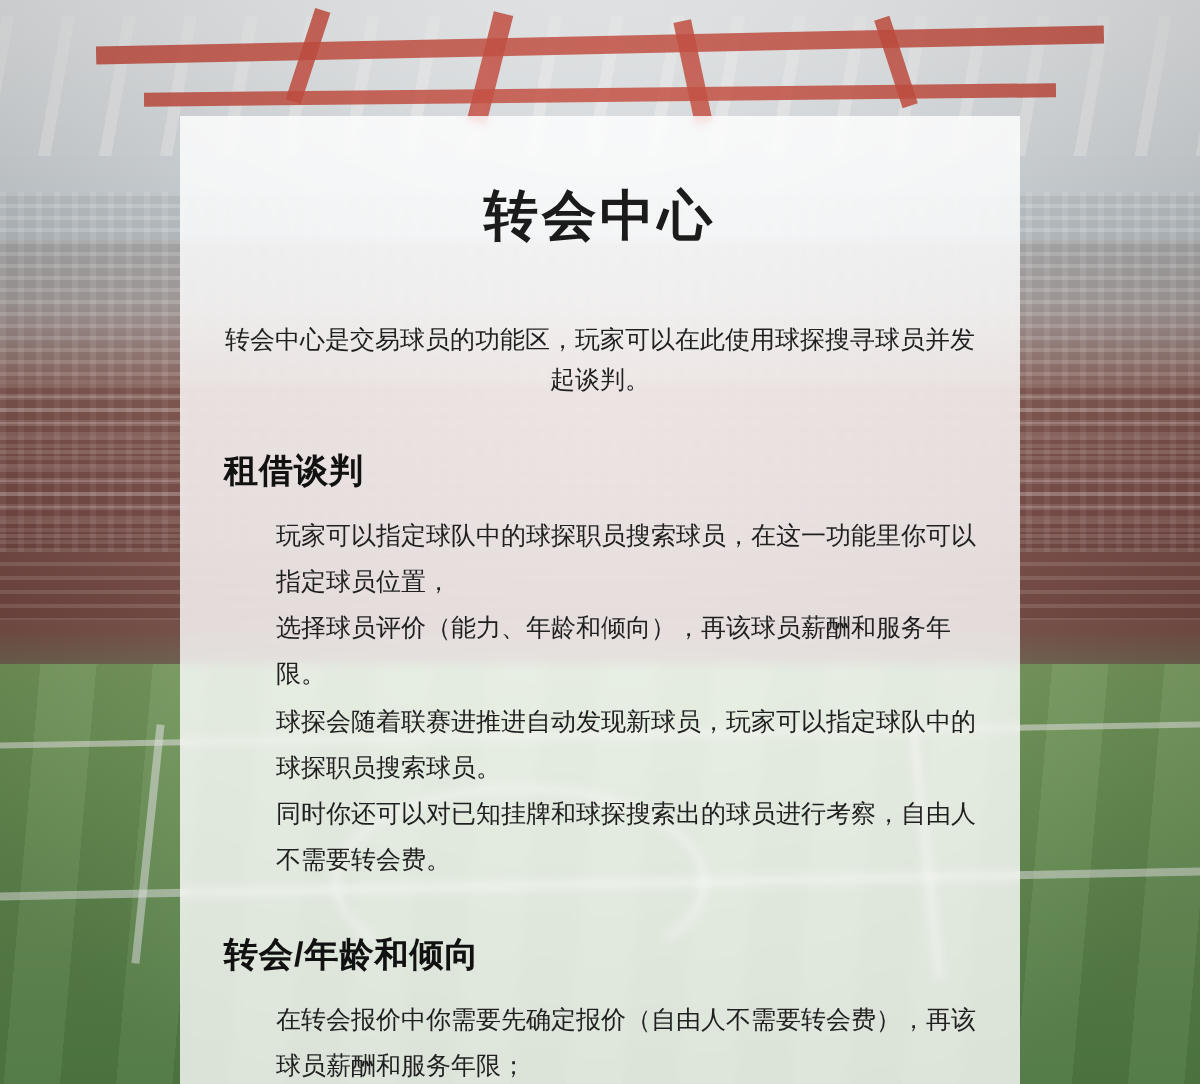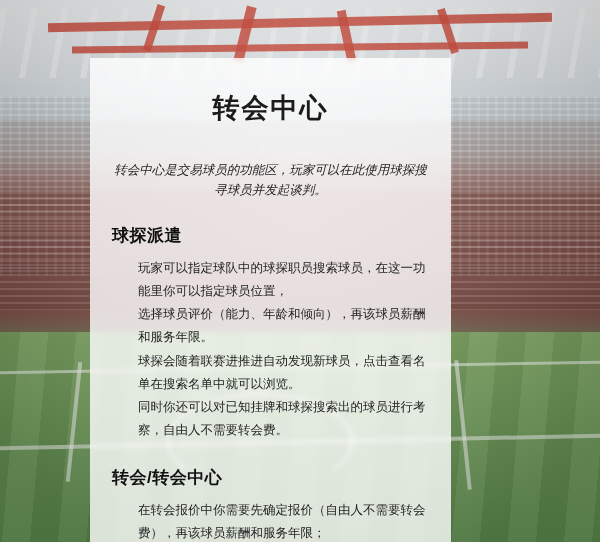--- a/index.html
+++ b/index.html
@@ -119,42 +119,41 @@
     position: absolute;
     inset: 0;
     background: radial-gradient(ellipse at 50% 40%, rgba(255,255,255,0.12), rgba(0,0,0,0.18) 85%);
   }
 
   
   .panel {
     position: absolute;
     left: 90px;
     top: 58px;
-    width: 361px;
+    width: 420px;
     bottom: 0;
     background: rgba(255,255,255,0.80);
     backdrop-filter: blur(2px);
     padding: 26px 20px 0 20px;
     box-sizing: border-box;
   }
   .panel-title {
     text-align: center;
     font-size: 27px;
     font-weight: bold;
     letter-spacing: 2px;
     color: #1b1b1b;
     margin: 6px 0 0 0;
   }
   .intro {
     margin-top: 34px;
     font-size: 12.5px;
     color: #1f1f1f;
     text-align: center;
     line-height: 1.6;
-    font-style: italic;
   }
   .section {
     margin-top: 24px;
   }
   .section-head {
     font-size: 17px;
     font-weight: bold;
     color: #111;
     margin-left: 2px;
     letter-spacing: 0.5px;
@@ -193,31 +192,31 @@
     <div class="vignette"></div>
   </div>
 
   <div class="panel">
 
     <h1 class="panel-title">转会中心</h1>
 
     <div class="intro">转会中心是交易球员的功能区，玩家可以在此使用球探搜寻球员并发起谈判。</div>
 
     <div class="section">
-      <div class="section-head">球探派遣</div>
+      <div class="section-head">租借谈判</div>
       <div class="section-body">
         <p>玩家可以指定球队中的球探职员搜索球员，在这一功能里你可以指定球员位置，</p>
         <p>选择球员评价（能力、年龄和倾向），再该球员薪酬和服务年限。</p>
-        <p>球探会随着联赛进推进自动发现新球员，点击查看名单在搜索名单中就可以浏览。</p>
+        <p>球探会随着联赛进推进自动发现新球员，玩家可以指定球队中的球探职员搜索球员。</p>
         <p>同时你还可以对已知挂牌和球探搜索出的球员进行考察，自由人不需要转会费。</p>
       </div>
     </div>
 
     <div class="section">
-      <div class="section-head">转会/转会中心</div>
+      <div class="section-head">转会/年龄和倾向</div>
       <div class="section-body">
         <p>在转会报价中你需要先确定报价（自由人不需要转会费），再该球员薪酬和服务年限；</p>
 
       </div>
     </div>
 
   </div>
 </div>
 
 </body></html>

